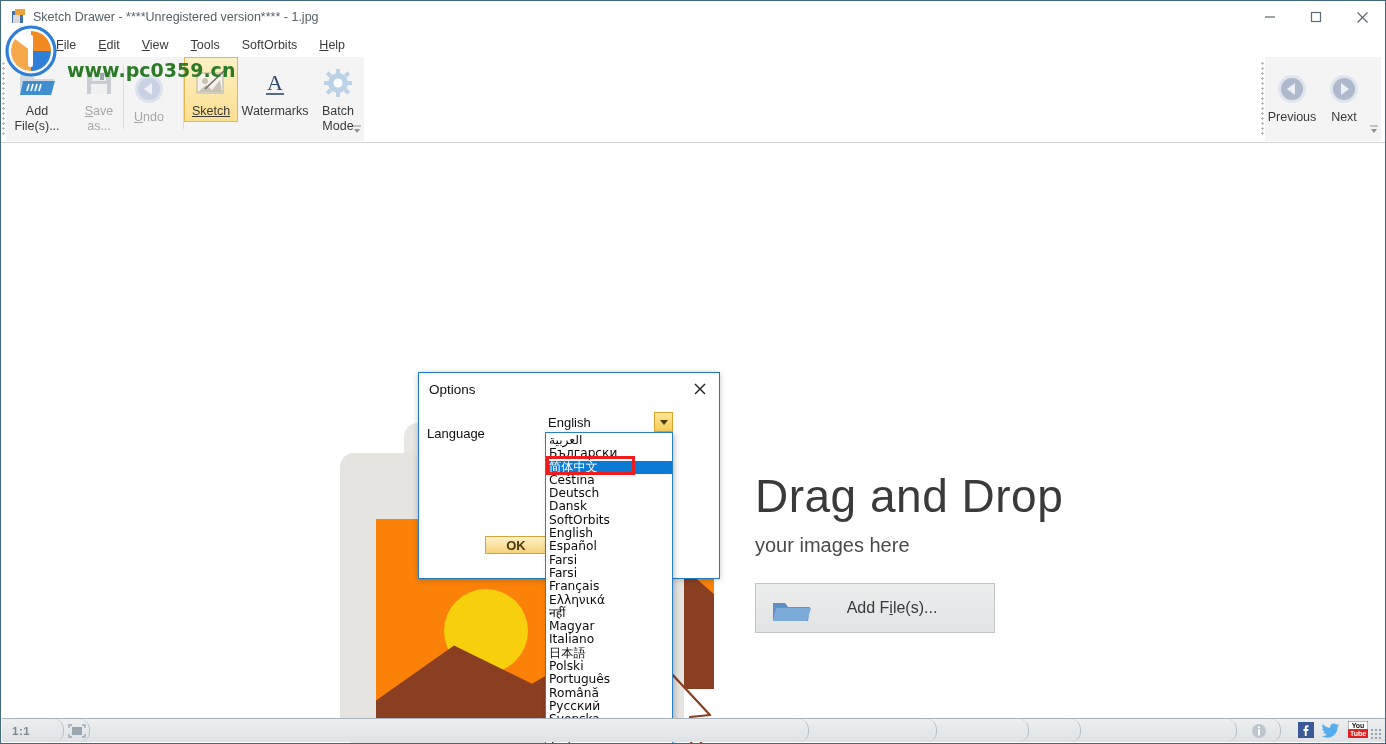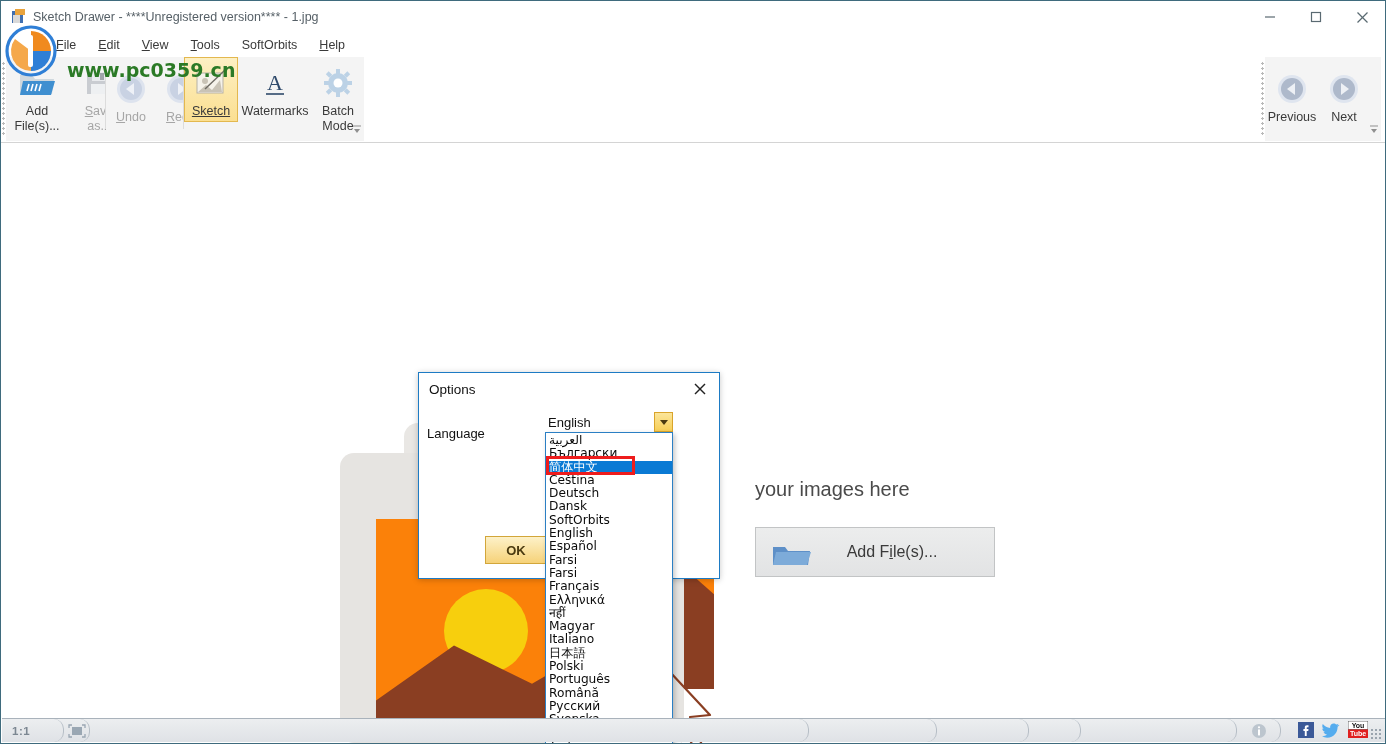--- a/index.html
+++ b/index.html
@@ -229,21 +229,21 @@
     display:flex; align-items:center; justify-content:center;
   }
   #combo-arrow .tri {
     width: 0; height: 0;
     border-left: 4px solid transparent;
     border-right: 4px solid transparent;
     border-top: 5px solid #4a3a10;
   }
   #ok-btn {
     position:absolute; left: 483px; top: 393px;
-    width: 62px; height: 28px;
+    width: 62px; height: 18px;
     background: linear-gradient(#fdf1c8, #f6d279);
     border: 1px solid #d2a63a;
     display:flex; align-items:center; justify-content:center;
     font-size: 13px; color:#4a3a10; font-weight:700;
   }
 
   
   #lang-list {
     position:absolute; left: 543px; top: 289px;
     width: 128px; height: 314px;
@@ -389,21 +389,21 @@
               <rect x="7" y="3" width="14" height="9" fill="#e9ebee"></rect>
               <rect x="15" y="4" width="4" height="7" fill="#9fa4aa"></rect>
               <rect x="6" y="15" width="16" height="10" fill="#eef0f2"></rect>
             </svg>
           </div>
           <div class="rlabel"><u>S</u>ave<br>as...</div>
         </div>
       </div>
     </div>
 
-    <div class="ribbon-group" style="left:104px;">
+    <div class="ribbon-group" style="left:122px;">
       <div class="group-sep"></div>
       <div class="group-box">
         <div class="rbtn disabled small-grp">
           <div class="ricon">
             <svg width="32" height="32" viewBox="0 0 32 32">
               <circle cx="16" cy="16" r="14" fill="#dde3ee"></circle>
               <circle cx="16" cy="16" r="11" fill="#c9d2e3"></circle>
               <path d="M19 10 L11 16 L19 22 Z" fill="#eef1f7"></path>
             </svg>
           </div>
@@ -523,20 +523,21 @@
       <div id="cursor-hand">
         <svg width="110" height="130" viewBox="0 0 110 130">
           <path d="M6 4 L60 62 L40 64 L52 92 L44 96 L32 68 L18 82 Z" fill="none" stroke="#8a3e22" stroke-width="2.2" stroke-linejoin="round"></path>
           <path d="M44 96 C44 110, 38 122, 30 122 C22 122, 18 114, 22 104" fill="none" stroke="#8a3e22" stroke-width="2.2"></path>
           <path d="M32 90 C28 104, 20 112, 12 108 C5 104, 6 96, 12 90" fill="none" stroke="#8a3e22" stroke-width="2.2"></path>
         </svg>
       </div>
     </div>
 
     <div id="droptext">
+      <div id="dd-title">Drag and Drop</div>
       <div id="dd-sub">your images here</div>
       <div id="addfiles-btn">
         <div class="folder">
           <svg width="40" height="22" viewBox="0 0 40 22">
             <path d="M1 3 L13 3 L16 7 L38 7 L36 21 L1 21 Z" fill="#5e90c8"></path>
             <path d="M4 8 L39 8 L35 21 L1 21 Z" fill="#7dabd9"></path>
           </svg>
         </div>
         <div class="lbl">Add F<u>i</u>le(s)...</div>
       </div>

